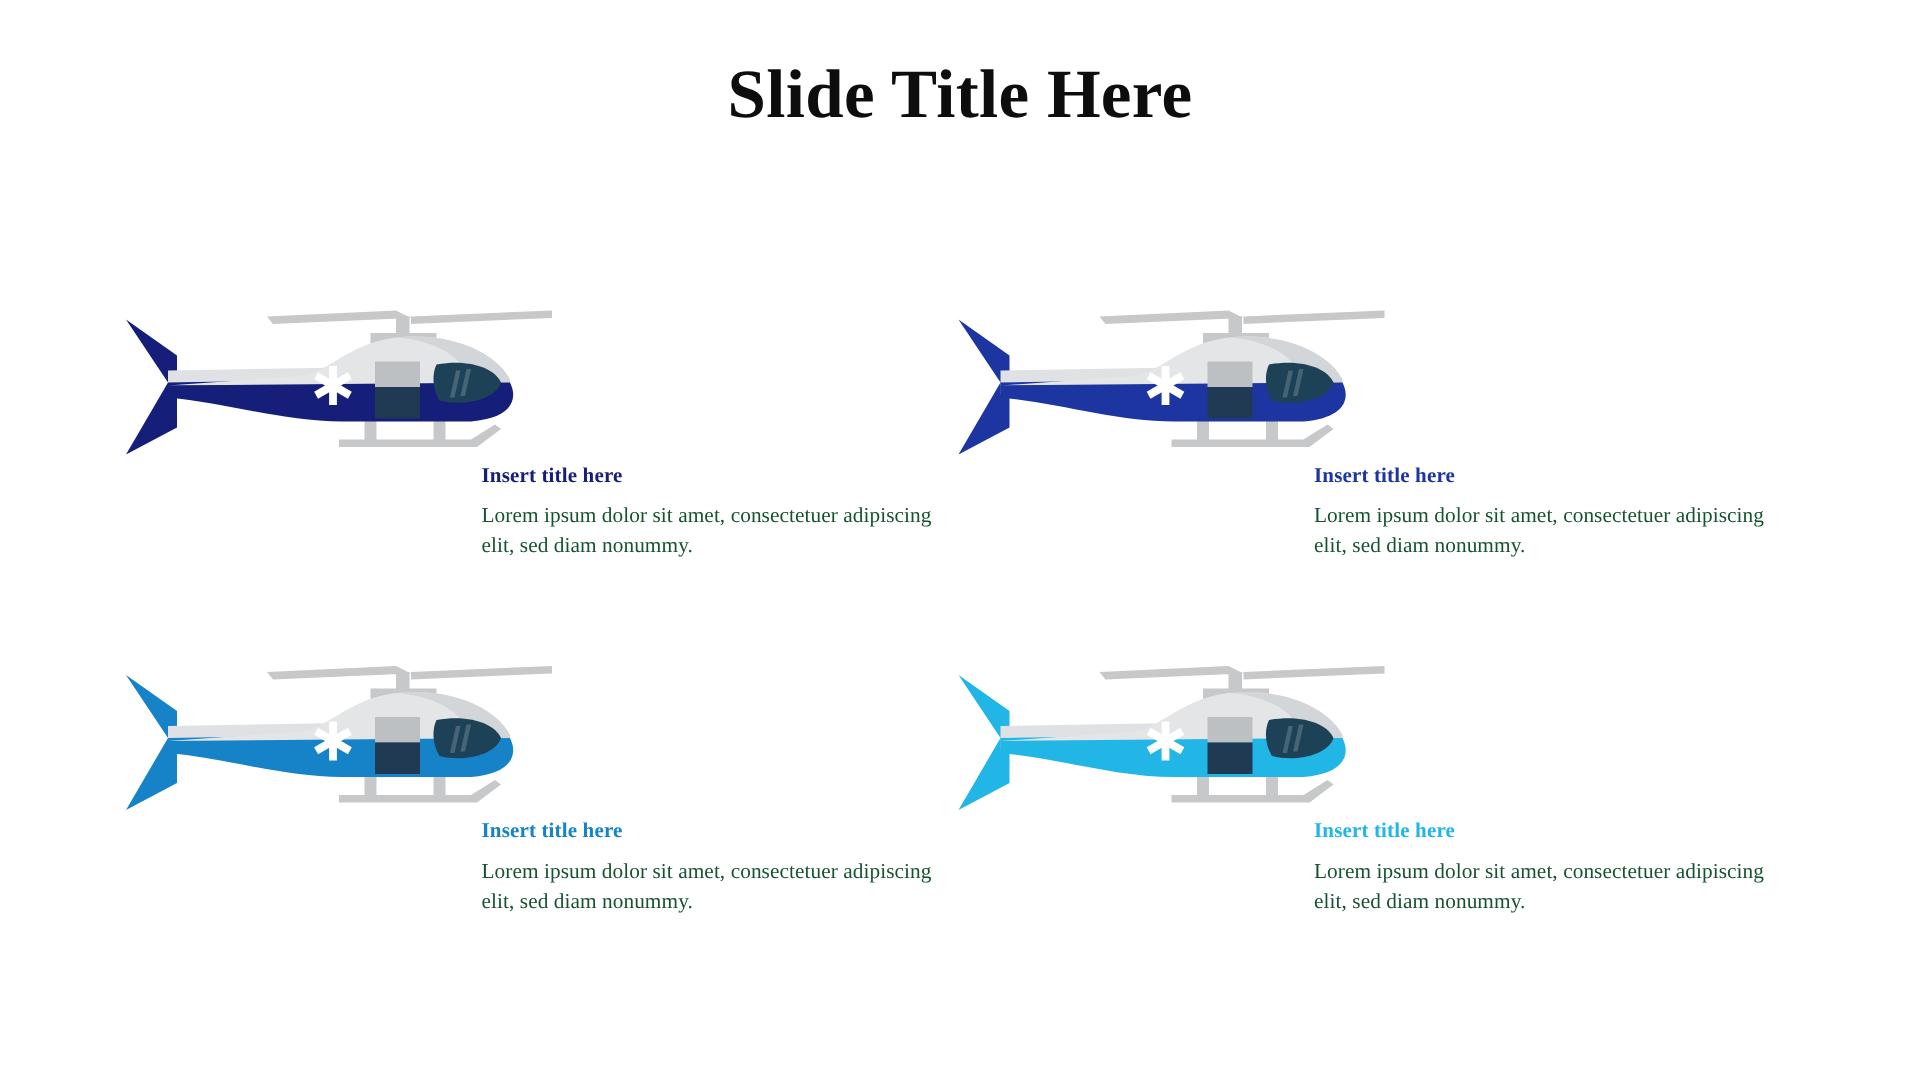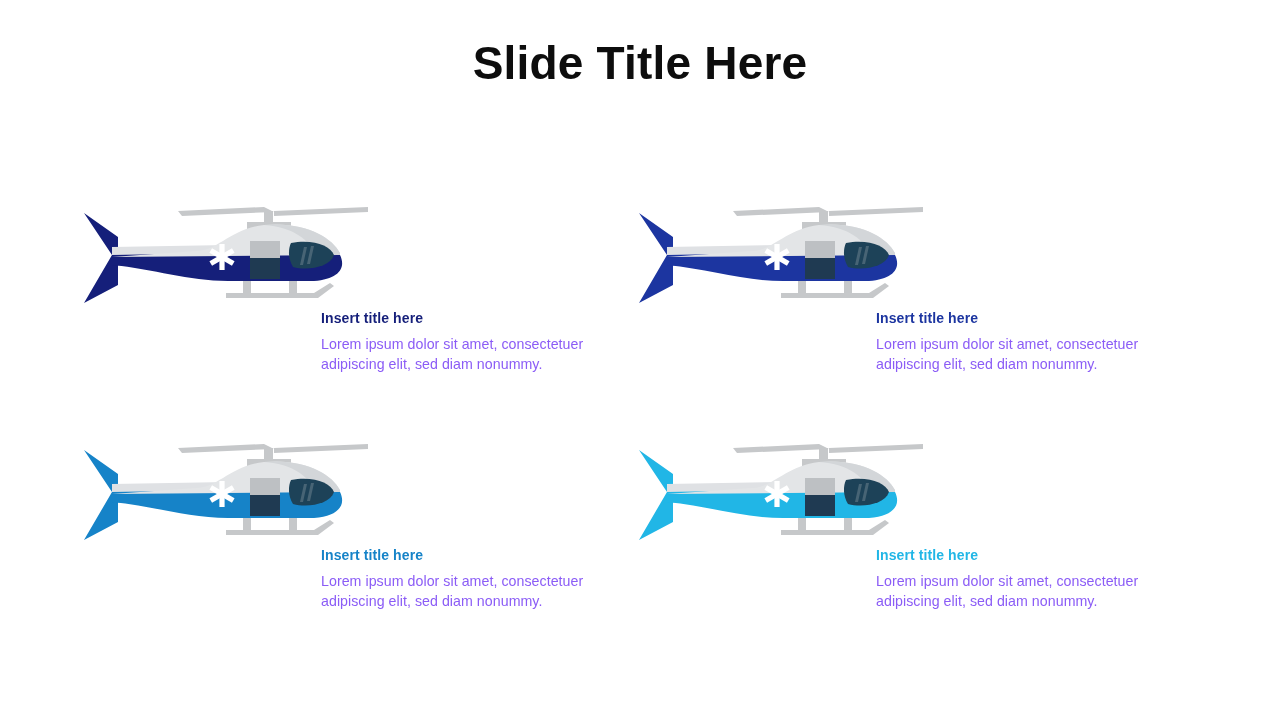--- a/index.html
+++ b/index.html
@@ -14,20 +14,21 @@
     overflow: hidden;
     font-family: "Liberation Sans", sans-serif;
     color: #111111;
     position: relative;
   }
 
   .slide {
     position: absolute;
     inset: 0;
     background: #ffffff;
+    font-family: Liberation Serif, serif;
   }
 
   
   .slide-title {
     position: absolute;
     left: 0;
     top: 38px;
     width: 1280px;
     text-align: center;
     font-size: 46px;
@@ -72,21 +73,21 @@
   .item-title {
     font-size: 14px;
     font-weight: bold;
     line-height: 1.2;
     margin: 0 0 7px 0;
     letter-spacing: 0.1px;
   }
   .item-body {
     font-size: 14.2px;
     line-height: 1.42;
-    color: #8b5cf6;
+    color: #14532d;
     margin: 0;
     letter-spacing: 0.05px;
   }
 </style>
 </head>
 <body>
 
 <div class="slide">
 
   <div class="slide-title">Slide Title Here</div>

